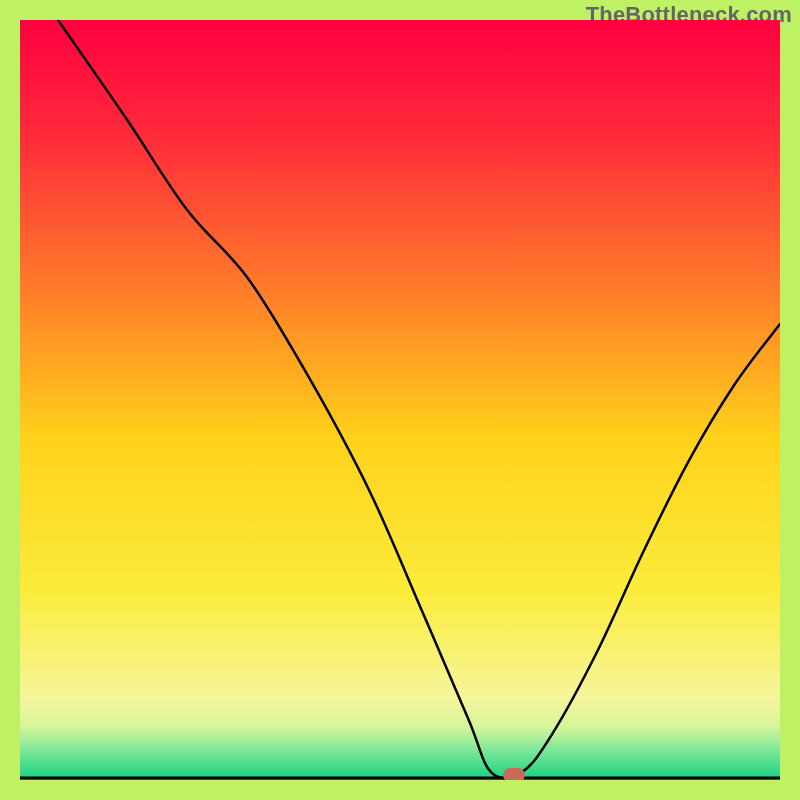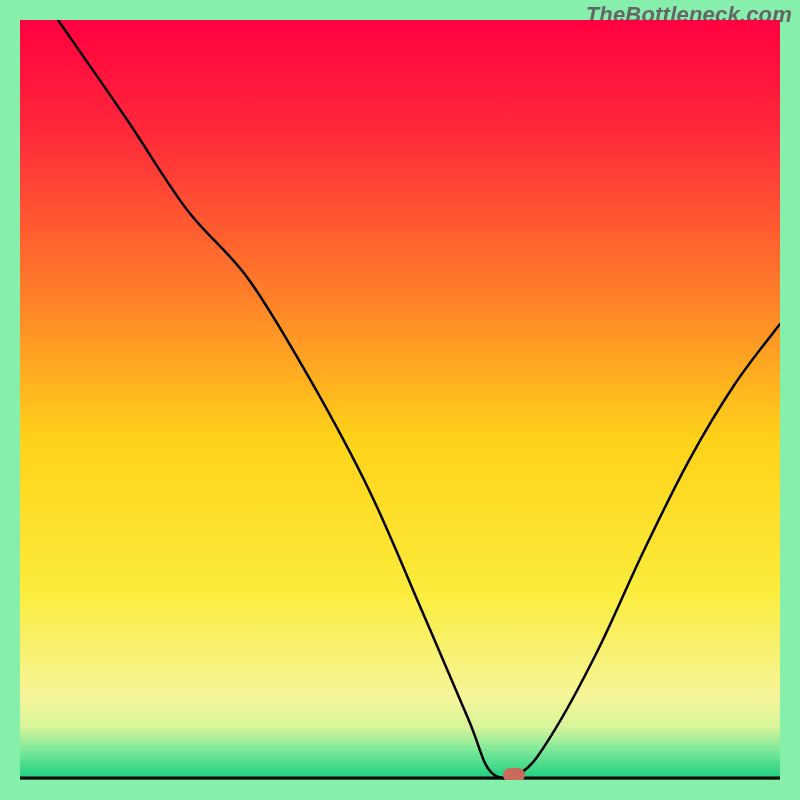--- a/index.html
+++ b/index.html
@@ -7,22 +7,21 @@
     padding: 0;
     width: 800px;
     height: 800px;
     background: #000000;
     overflow: hidden;
   }
   .outer {
     position: relative;
     width: 800px;
     height: 800px;
-    background: #86efac;
-    font-style: italic;
+    background: #bef264;
   }
   .watermark {
     position: absolute;
     top: 2px;
     right: 8px;
     color: #666666;
     font-family: Arial, Helvetica, sans-serif;
     font-weight: 700;
     font-size: 22px;
     letter-spacing: 0.2px;

